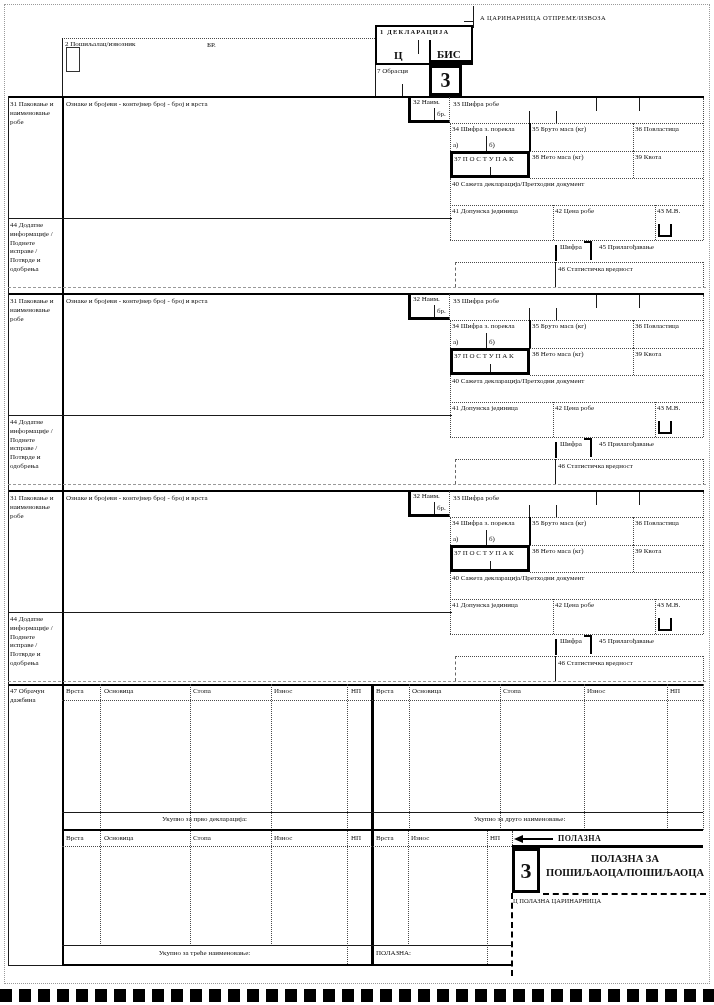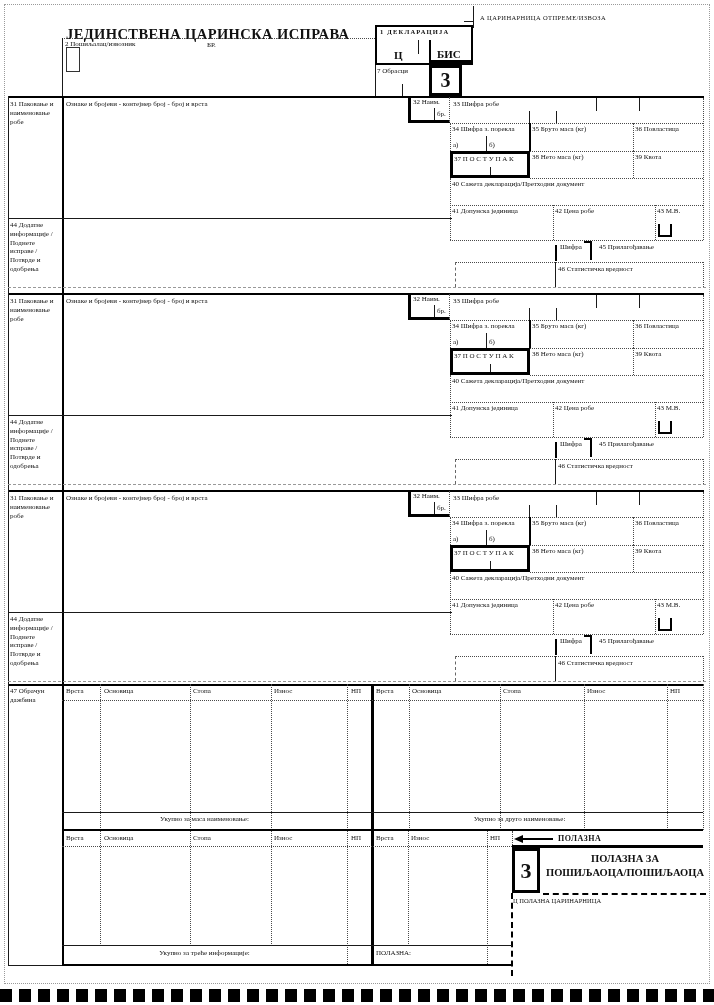--- a/index.html
+++ b/index.html
@@ -25,21 +25,20 @@
   i{font-style:normal}
   .perf{position:absolute;left:0;top:989px;width:714px;height:13px;
         background:repeating-linear-gradient(90deg,#000 0 12px,transparent 12px 19px)}
 </style>
 </head>
 <body>
 
 <div class="page">
   <div class="pborder"></div>
 
-  <div class="lab b" style="left:66px;top:25px;font-size:14.5px;letter-spacing:.4px">ЈЕДИНСТВЕНА ЦАРИНСКА ИСПРАВА</div>
   <div class="lab" style="left:480px;top:14px;font-size:6.5px;letter-spacing:.4px">А ЦАРИНАРНИЦА ОТПРЕМЕ/ИЗВОЗА</div>
   <i class="vs1" style="left:473px;top:6px;height:22px"></i>
   <i class="hs1" style="left:464px;top:21px;width:9px"></i>
 
   <i class="hd" style="left:62px;top:38px;width:313px"></i>
   <i class="vs1" style="left:62px;top:38px;height:58px"></i>
   <i class="vs1" style="left:375px;top:25px;height:71px"></i>
   <div class="lab" style="left:65px;top:40px">2 Пошиљалац/извозник</div>
   <div class="lab" style="left:207px;top:41px">БР.</div>
   <div class="box" style="left:66px;top:47px;width:14px;height:25px;border:1px solid #333"></div>
@@ -308,21 +307,21 @@
   <div class="lab" style="left:193px;top:687px">Стопа</div>
   <div class="lab" style="left:274px;top:687px">Износ</div>
   <div class="lab" style="left:351px;top:687px">НП</div>
   <div class="lab" style="left:376px;top:687px">Врста</div>
   <div class="lab" style="left:412px;top:687px">Основица</div>
   <div class="lab" style="left:503px;top:687px">Стопа</div>
   <div class="lab" style="left:587px;top:687px">Износ</div>
   <div class="lab" style="left:670px;top:687px">НП</div>
 
   <i class="hs1" style="left:62px;top:812px;width:641px"></i>
-  <div class="lab cen" style="left:62px;top:815px;width:285px">Укупно за маса наименовање:</div>
+  <div class="lab cen" style="left:62px;top:815px;width:285px">Укупно за прво декларација:</div>
   <div class="lab cen" style="left:372px;top:815px;width:295px">Укупно за друго наименовање:</div>
   <i class="hs2" style="left:62px;top:829px;width:641px"></i>
 
   <i class="vd" style="left:100px;top:831px;height:115px"></i>
   <i class="vd" style="left:190px;top:831px;height:115px"></i>
   <i class="vd" style="left:271px;top:831px;height:115px"></i>
   <i class="vd" style="left:347px;top:831px;height:135px"></i>
   <i class="vd" style="left:408px;top:831px;height:115px"></i>
   <i class="vd" style="left:487px;top:831px;height:135px"></i>
   <i class="vd" style="left:512px;top:831px;height:16px"></i>
@@ -343,19 +342,19 @@
   <i style="position:absolute;left:512px;top:845px;width:191px;height:3px;background:#000"></i>
 
   <div class="box copybox" style="left:512px;top:848px;width:28px;height:45px;border:3px solid #000;font-size:22px">3</div>
   <div class="lab b cen" style="left:545px;top:852px;width:160px;font-size:10.5px">ПОЛАЗНА ЗА</div>
   <div class="lab b cen" style="left:545px;top:866px;width:160px;font-size:10.5px">ПОШИЉАОЦА/ПОШИЉАОЦА</div>
   <i class="hdashb" style="left:543px;top:893px;width:163px"></i>
   <div class="lab" style="left:513px;top:897px;font-size:6.5px">Ц ПОЛАЗНА ЦАРИНАРНИЦА</div>
   <i class="vdashb" style="left:511px;top:893px;height:83px"></i>
 
   <i class="hs1" style="left:62px;top:945px;width:450px"></i>
-  <div class="lab cen" style="left:62px;top:949px;width:285px">Укупно за треће информације:</div>
+  <div class="lab cen" style="left:62px;top:949px;width:285px">Укупно за треће наименовање:</div>
   <div class="lab" style="left:376px;top:949px">ПОЛАЗНА:</div>
   <i class="hs2" style="left:62px;top:964px;width:450px"></i>
   <i class="hs1" style="left:8px;top:965px;width:54px"></i>
 
   <div class="perf"></div>
 </div>
 
 </body></html>

